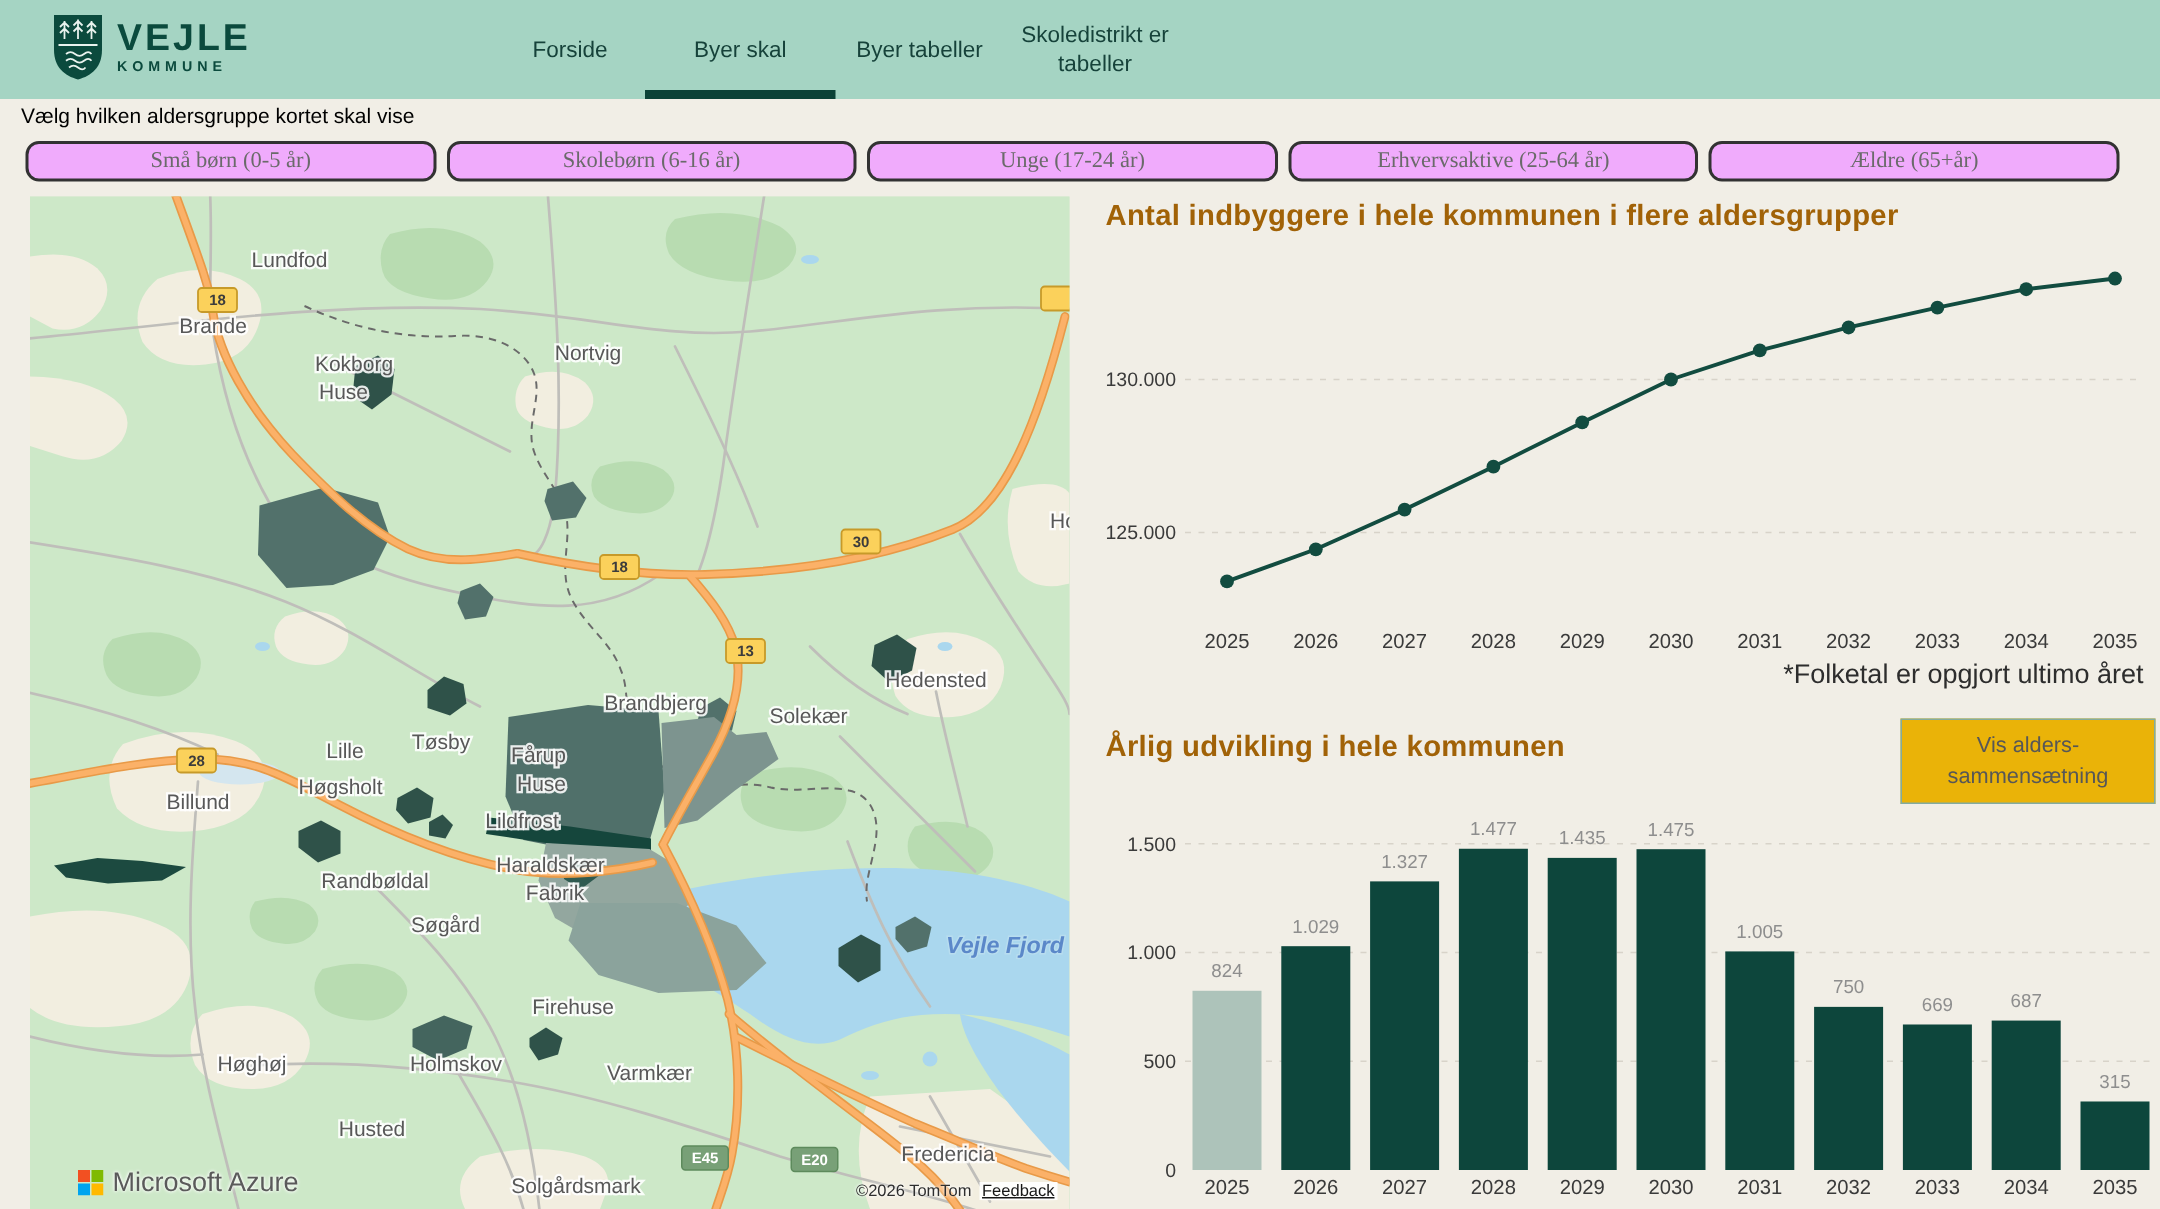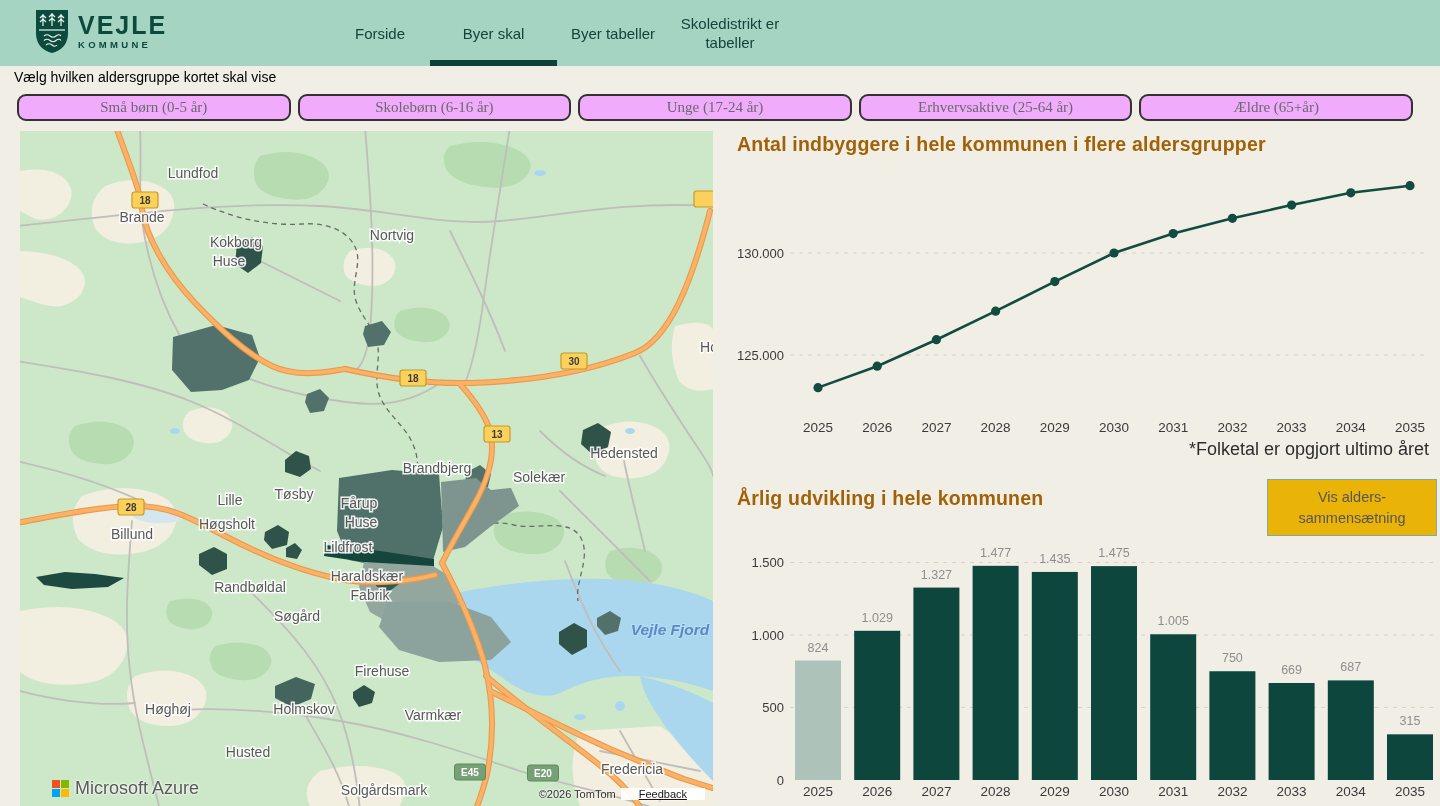--- a/index.html
+++ b/index.html
@@ -30,21 +30,21 @@
   .eshieldtext{fill:#ffffff;}
   .groad{stroke:#bfbeba;stroke-width:1.8;fill:none;stroke-linecap:round;}
   .oc{stroke:#e89a48;stroke-width:6;fill:none;stroke-linecap:round;}
   .oi{stroke:#fbb168;stroke-width:3.8;fill:none;stroke-linecap:round;}
   .boundary{stroke:#6a6a6a;stroke-width:1.3;fill:none;stroke-dasharray:5 4;}
   .ms-attr{position:absolute;left:8px;bottom:7px;display:flex;align-items:center;gap:6px;
            font-size:18px;color:#5a5a5a;text-shadow:0 0 3px #fff,0 0 2px #fff;margin-left:24px;}
   .tt-attr{position:absolute;right:8px;bottom:6px;font-size:11px;color:#2e2e2e;
            text-shadow:0 0 3px #fff,0 0 2px #fff;}
   .feedback{margin-left:5px;background:rgba(255,255,255,.92);text-decoration:underline;color:#161616;
-            cursor:pointer;padding:0 18px;}
+            cursor:pointer;padding:0 2px;}
   
   .panel h2{position:absolute;margin:0;font-size:19.5px;color:#a16207;font-weight:700;letter-spacing:.2px;}
   .line-section{position:absolute;left:728px;top:131px;width:712px;height:314px;}
   .line-section h2{left:9px;top:2px;}
   .bar-section{position:absolute;left:728px;top:455px;width:712px;height:351px;}
   .bar-section h2{left:9px;top:32px;}
   #line-svg,#bar-svg{position:absolute;left:0;top:0;}
   .footnote{position:absolute;right:11px;top:439px;font-size:18px;color:#2d2d2d;}
   .vis-btn{position:absolute;right:3px;top:24px;width:170px;height:57px;border:1.6px solid #82aba0;
            border-radius:0;background:#eab308;color:#575757;cursor:pointer;

